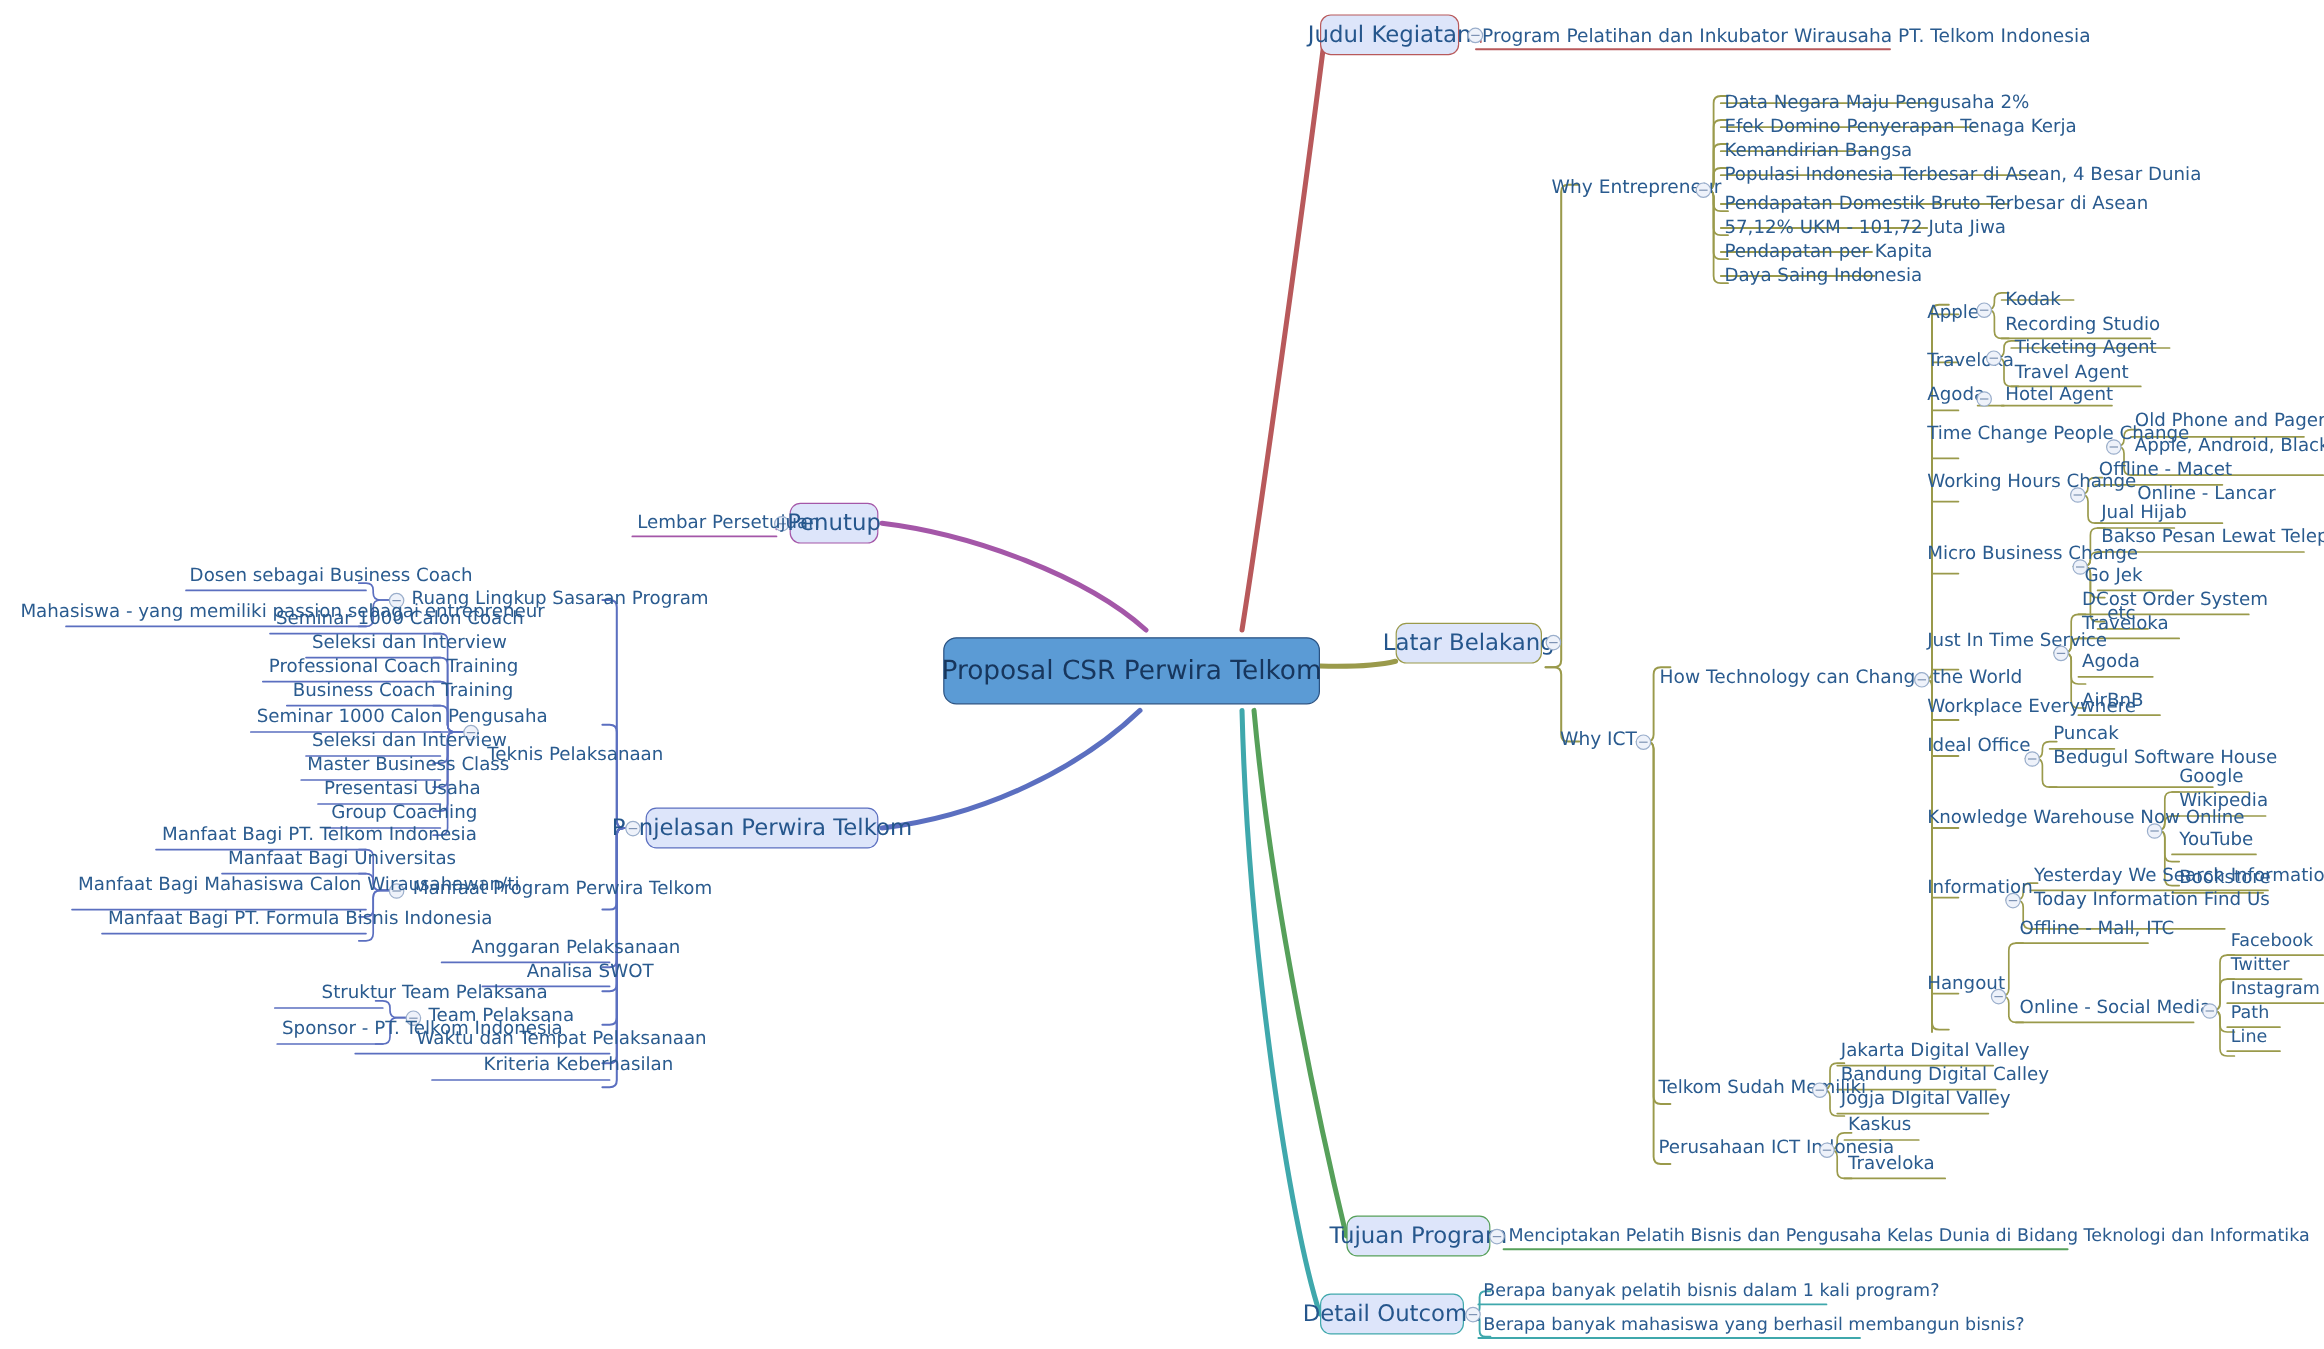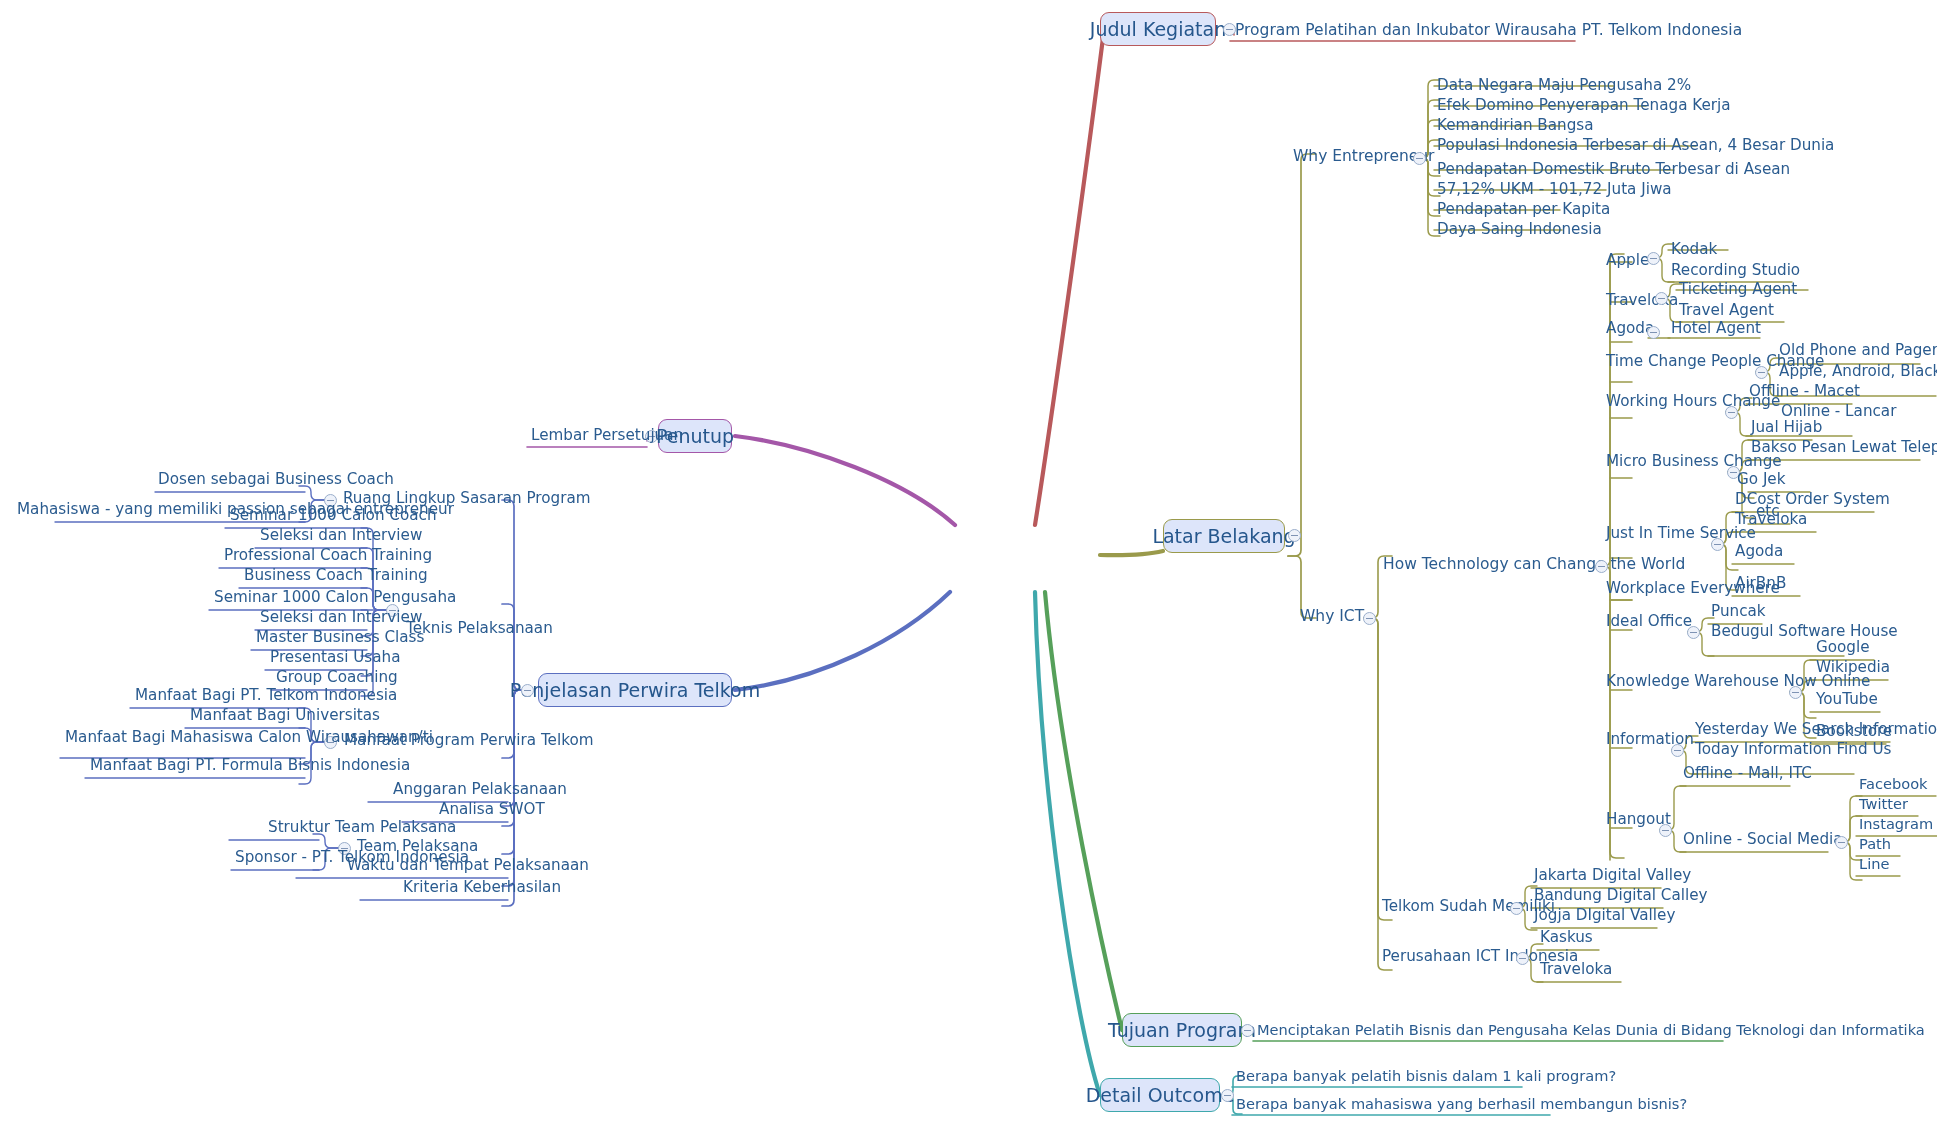--- a/index.html
+++ b/index.html
@@ -255,20 +255,23 @@
       <path d="M339,848 h-8 q-6,0 -6,6 v10 q0,6 -6,6 h-6" stroke="#5b6fc0" stroke-width="1.4"></path>
       <path d="M319,840 h-90" stroke="#5b6fc0" stroke-width="1.4"></path>
       <path d="M319,870 h-88" stroke="#5b6fc0" stroke-width="1.4"></path>
 
       <path d="M658,436 h-6 q-5,0 -5,5 v0" stroke="#a457a8" stroke-width="1.6"></path>
       <path d="M647,447 h-120" stroke="#a457a8" stroke-width="1.6"></path>
 
     </g>
   </svg>
 
+  <div class="box root" style="left:786px;top:531px;width:314px;height:56px;">
+    <span>Proposal CSR Perwira Telkom</span>
+  </div>
 
   <div class="box red" style="left:1100px;top:12px;width:116px;height:34px;">
     <span>Judul Kegiatan</span>
   </div>
   <div class="tog" style="left:1223px;top:23px;"></div>
   <div class="lf" style="left:1232px;top:22px;">Program Pelatihan dan Inkubator Wirausaha PT. Telkom Indonesia</div>
 
   <div class="box olive" style="left:1163px;top:519px;width:122px;height:34px;">
     <span>Latar Belakang</span>
   </div>

